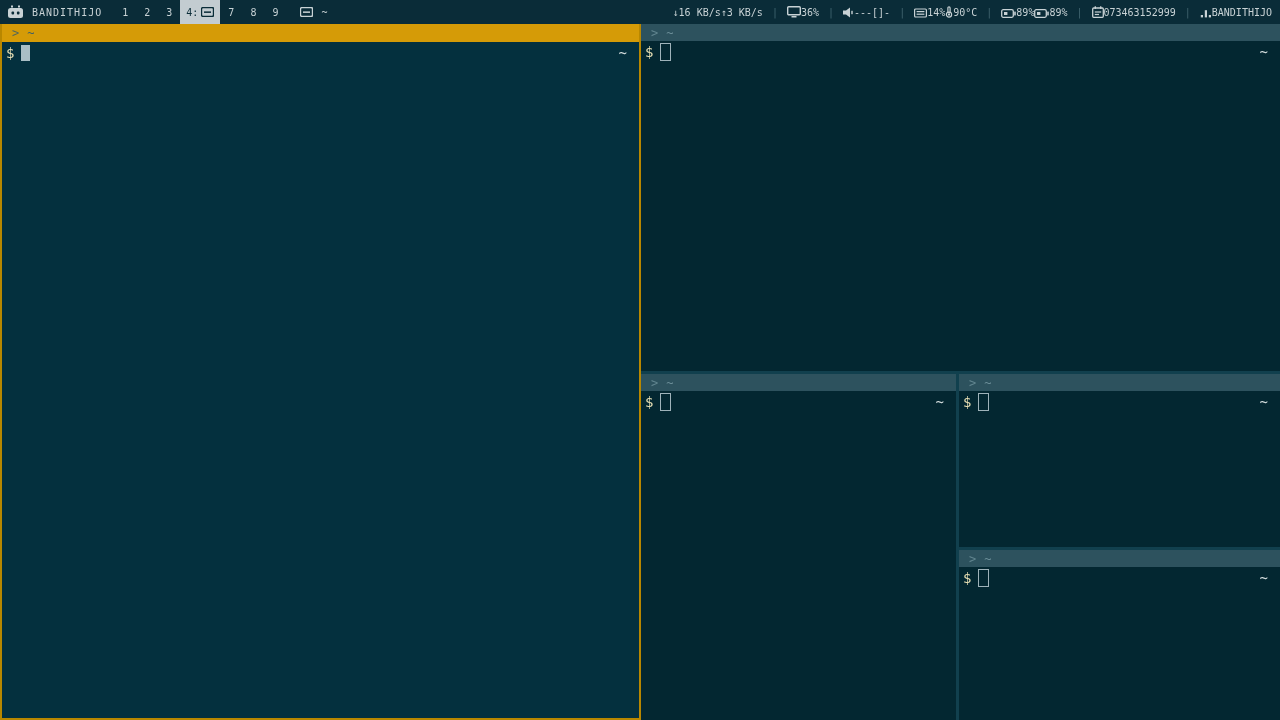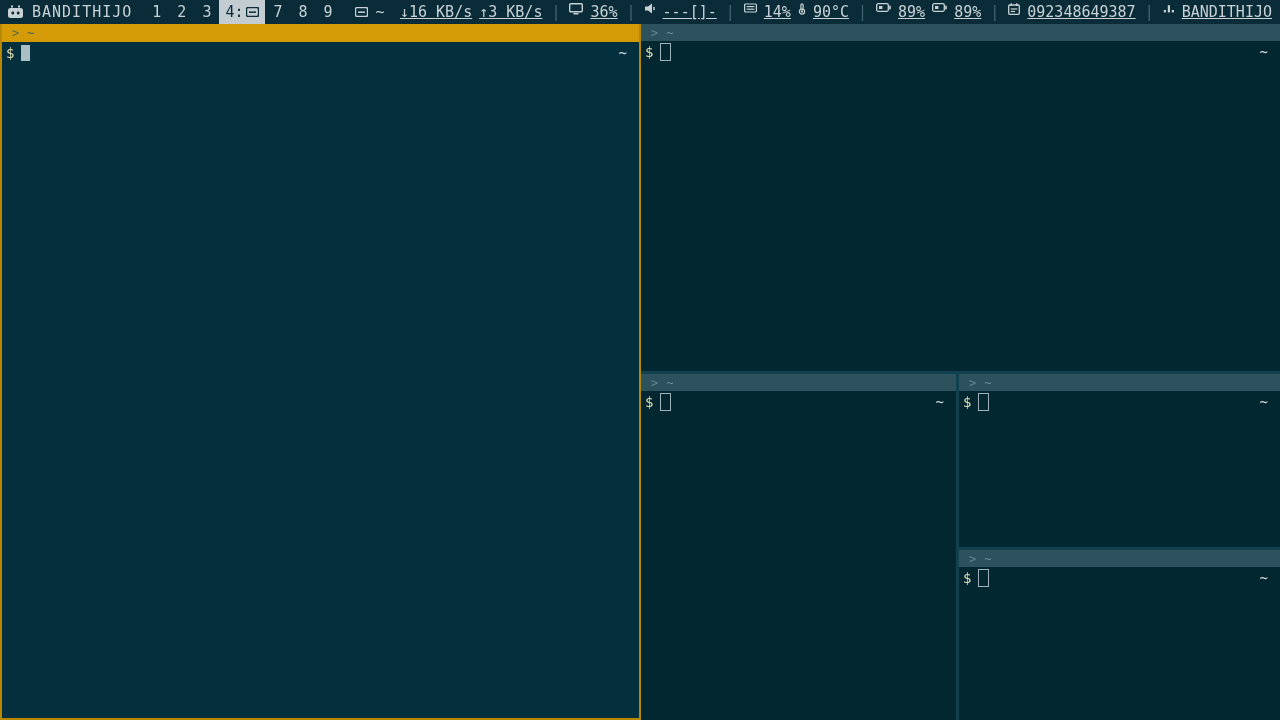--- a/index.html
+++ b/index.html
@@ -7,31 +7,31 @@
   body {
     width:1280px; height:720px; overflow:hidden;
     background:#11404e;
     font-family:"DejaVu Sans Mono", monospace;
     -webkit-font-smoothing:none;
   }
 
   
   .topbar {
     position:absolute; top:0; left:0; width:1280px; height:24px;
-    background:#0a2c38; color:#c8d2d5; font-size:15px;
+    background:#0a2c38; color:#c8d2d5; font-size:10px;
     display:flex; align-items:center;
   }
   .bar-left { display:flex; align-items:center; height:100%; padding-left:7px; }
   .bar-left .host { margin-left:8px; margin-right:12px; letter-spacing:1px; }
   .ws { height:24px; display:flex; align-items:center; padding:0 8px; cursor:default; }
   .ws.active { background:#c3ccd1; color:#0a2c38; padding:0 6px; gap:3px; }
   .focused-title { display:flex; align-items:center; gap:8px; margin-left:14px; }
 
   .bar-right { margin-left:auto; display:flex; align-items:center; padding-right:8px; gap:9px; height:100%; }
-  .seg { display:flex; align-items:flex-start; gap:7px; white-space:nowrap;text-decoration:underline; }
+  .seg { display:flex; align-items:flex-end; white-space:nowrap; }
   .sep { color:#41656f; }
   .icon { display:inline-flex; align-items:center; justify-content:center; line-height:0; }
 
   
   .desktop { position:absolute; top:24px; left:0; width:1280px; height:696px; background:#11404e; }
   .win { position:absolute; display:flex; flex-direction:column; }
   .win.focused { border:2px solid #b88700; border-top:none; }
 
   .titlebar {
     flex:none; display:flex; align-items:center; gap:8px;
@@ -168,21 +168,21 @@
     <span class="seg">
       <span class="icon">
         <svg width="12" height="12" viewBox="0 0 12 12">
           <rect x="0.7" y="2" width="10.6" height="9.3" rx="1" fill="none" stroke="#c8d2d5" stroke-width="1.3"></rect>
           <rect x="2.6" y="0.3" width="1.4" height="2.6" fill="#c8d2d5"></rect>
           <rect x="8" y="0.3" width="1.4" height="2.6" fill="#c8d2d5"></rect>
           <rect x="2.8" y="5.4" width="6.4" height="1.2" fill="#c8d2d5"></rect>
           <rect x="2.8" y="7.9" width="4.2" height="1.2" fill="#c8d2d5"></rect>
         </svg>
       </span>
-      <span>092348649387</span>
+      <span>073463152999</span>
     </span>
     <span class="sep">|</span>
 
     <span class="seg">
       <span class="icon">
         <svg width="12" height="10" viewBox="0 0 12 10">
           <rect x="0.8" y="7" width="2.2" height="2.4" fill="#c8d2d5"></rect>
           <rect x="4.8" y="2.2" width="2.2" height="7.2" fill="#c8d2d5"></rect>
           <rect x="8.8" y="7" width="2.2" height="2.4" fill="#c8d2d5"></rect>
         </svg>

